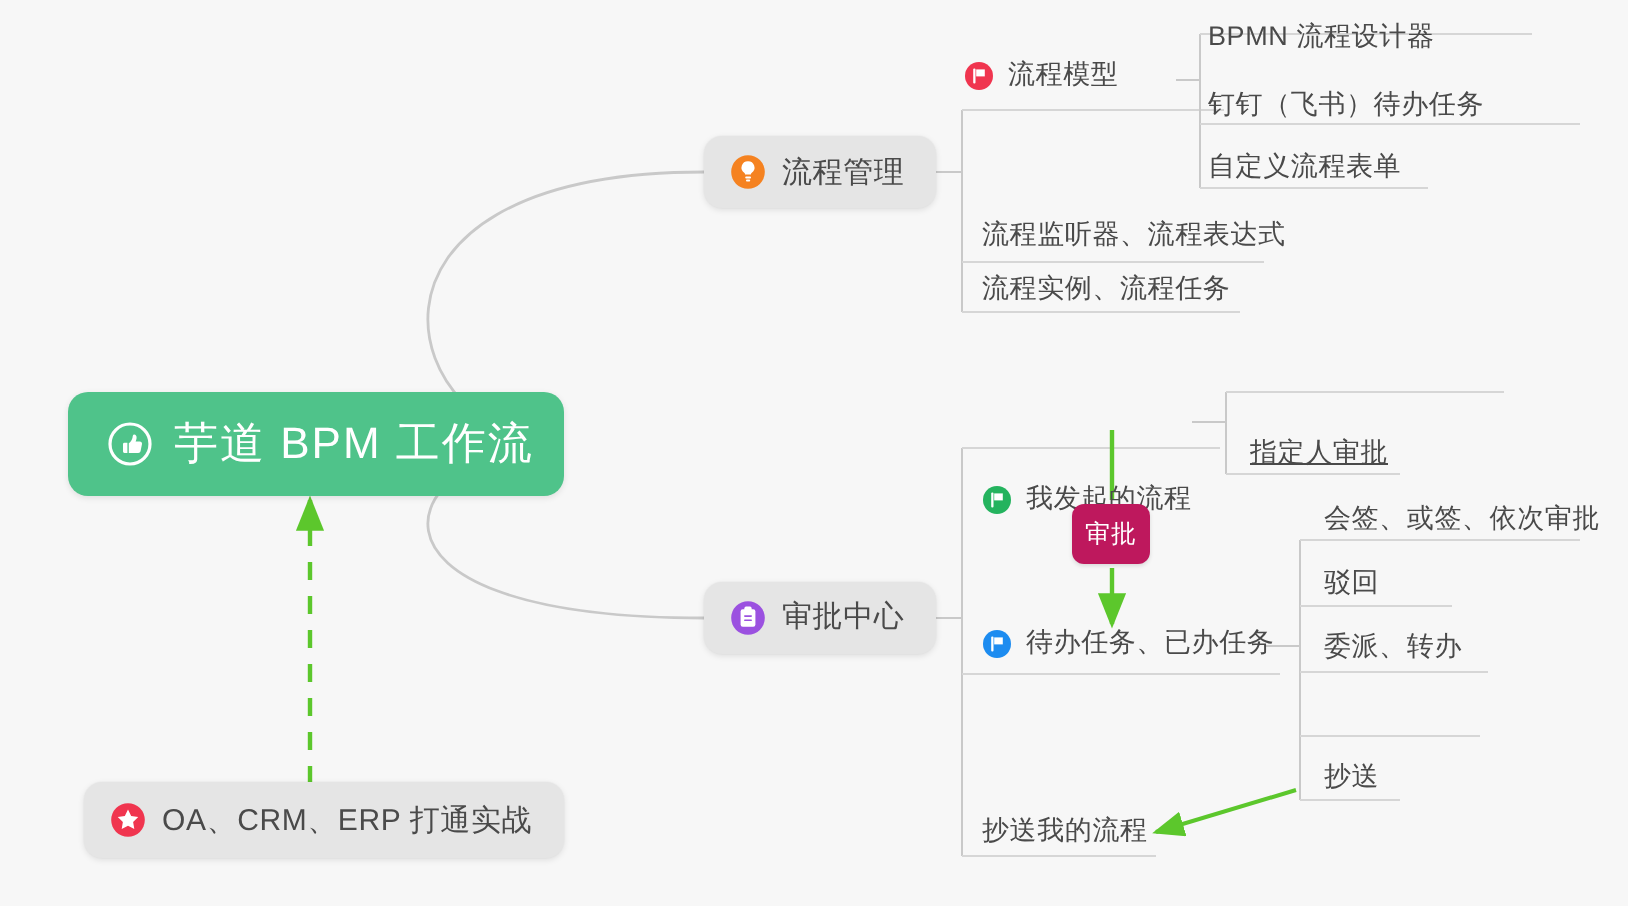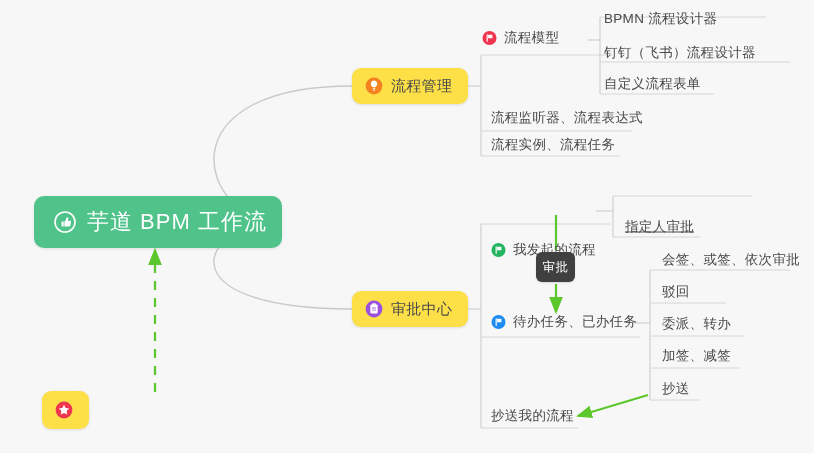--- a/index.html
+++ b/index.html
@@ -27,21 +27,21 @@
     height: 453px;
     pointer-events: none;
   }
 
   
   .card {
     position: absolute;
     display: flex;
     align-items: center;
     gap: 8px;
-    background: #fde047;
+    background: #e5e5e5;
     border-radius: 9px;
     box-shadow: 0 1px 3px rgba(0,0,0,0.10), 0 0 0 0.5px rgba(0,0,0,0.015);
     padding: 9px 16px 9px 13px;
     box-sizing: border-box;
     white-space: nowrap;
   }
   .card .label {
     font-size: 15px;
     color: #4a4a4a;
     letter-spacing: 0.3px;
@@ -84,21 +84,21 @@
     box-sizing: border-box;
   }
 
   
   #badge-approve {
     position: absolute;
     left: 536px;
     top: 252px;
     width: 39px;
     height: 30px;
-    background: #404040;
+    background: #be185d;
     border-radius: 6px;
     display: flex;
     align-items: center;
     justify-content: center;
     color: #ffffff;
     font-size: 12.5px;
     letter-spacing: 0.5px;
     box-shadow: 0 1px 2px rgba(0,0,0,0.12);
   }
 
@@ -202,34 +202,34 @@
         <path d="M6.1 4.2 h4.3 v3.5 h-4.3 z" fill="#ffffff"></path>
       </svg>
     </span>
     <span>流程模型</span>
   </div>
 
   <div class="leaf" style="left:604px; top:21px; transform:translateY(-50%);">
     <span>BPMN 流程设计器</span>
   </div>
   <div class="leaf" style="left:604px; top:55px; transform:translateY(-50%);">
-    <span>钉钉（飞书）流程设计器</span>
+    <span>钉钉（飞书）待办任务</span>
   </div>
   <div class="leaf" style="left:604px; top:86px; transform:translateY(-50%);">
     <span>自定义流程表单</span>
   </div>
 
   <div class="leaf" style="left:491px; top:120px; transform:translateY(-50%);">
     <span>流程监听器、流程表达式</span>
   </div>
   <div class="leaf" style="left:491px; top:147px; transform:translateY(-50%);">
     <span>流程实例、流程任务</span>
   </div>
 
-  <div class="card" style="left:352px; top:291px; height:36px;">
+  <div class="card" style="left:352px; top:291px; height:36px;align-items:flex-end;">
     <span class="ic">
       <svg width="18" height="18" viewBox="0 0 18 18">
         <circle cx="9" cy="9" r="8.4" fill="#9b51e0"></circle>
         <rect x="5.3" y="4.6" width="7.4" height="8.8" rx="1.1" fill="#ffffff"></rect>
         <rect x="7.2" y="3.3" width="3.6" height="2.3" rx="0.8" fill="#ffffff"></rect>
         <rect x="7.0" y="7.6" width="4.0" height="0.85" rx="0.4" fill="#9b51e0"></rect>
         <rect x="7.0" y="9.7" width="4.0" height="0.85" rx="0.4" fill="#9b51e0"></rect>
       </svg>
     </span>
     <span class="label">审批中心</span>
@@ -263,38 +263,36 @@
 
   <div class="leaf" style="left:662px; top:262px; transform:translateY(-50%);">
     <span>会签、或签、依次审批</span>
   </div>
   <div class="leaf" style="left:662px; top:294px; transform:translateY(-50%);">
     <span>驳回</span>
   </div>
   <div class="leaf" style="left:662px; top:326px; transform:translateY(-50%);">
     <span>委派、转办</span>
   </div>
-  <div class="leaf" style="left:662px; top:358px; transform:translateY(-50%);">
-    <span>加签、减签</span>
-  </div>
   <div class="leaf" style="left:662px; top:391px; transform:translateY(-50%);">
     <span>抄送</span>
   </div>
 
   <div class="leaf" style="left:491px; top:418px; transform:translateY(-50%);">
     <span>抄送我的流程</span>
   </div>
 
   <div id="badge-approve">
     <span>审批</span>
   </div>
 
   <div class="card" style="left:42px; top:391px; height:38px;">
     <span class="ic">
       <svg width="18" height="18" viewBox="0 0 18 18">
         <circle cx="9" cy="9" r="8.4" fill="#f0354f"></circle>
         <path d="M9 3.8 l1.58 3.2 3.54 0.52 -2.56 2.5 0.6 3.52 L9 11.88 5.84 13.54
                  6.44 10.02 3.88 7.52 7.42 7.0 z" fill="#ffffff"></path>
       </svg>
     </span>
+    <span class="label">OA、CRM、ERP 打通实战</span>
   </div>
 
 </div>
 
 </body></html>

